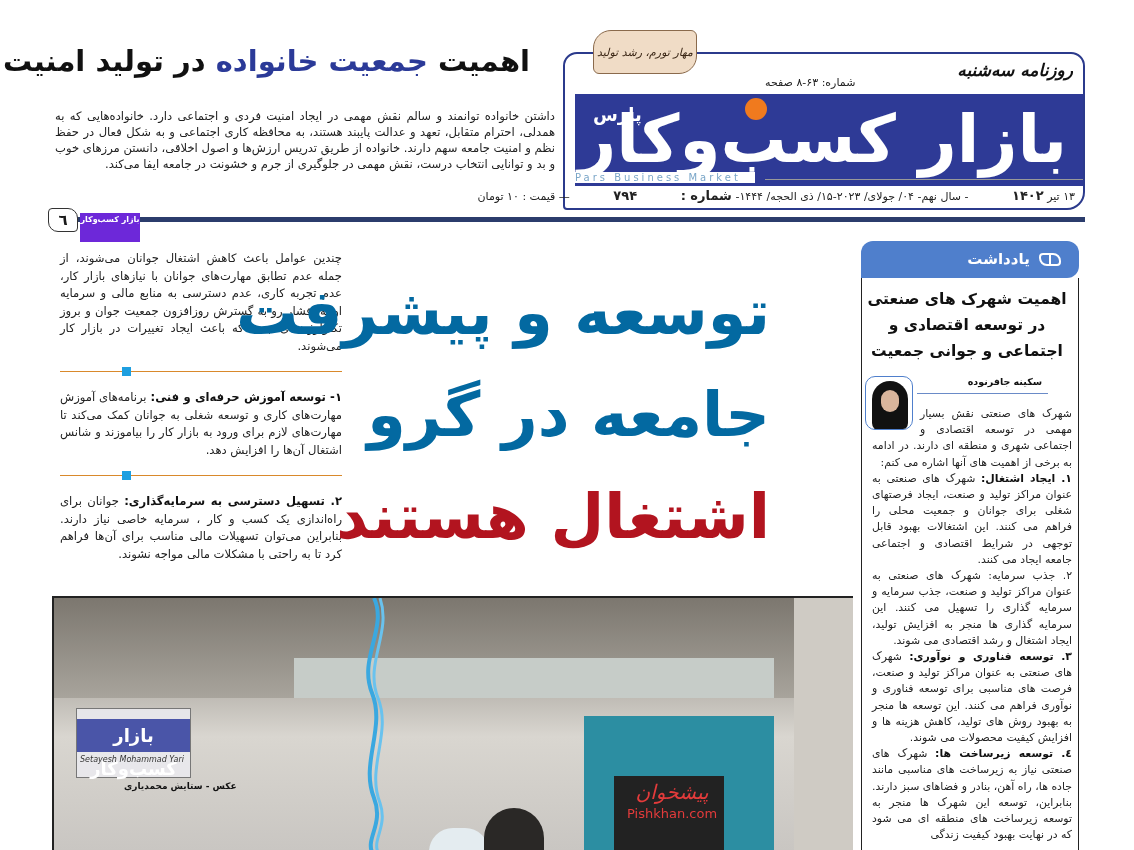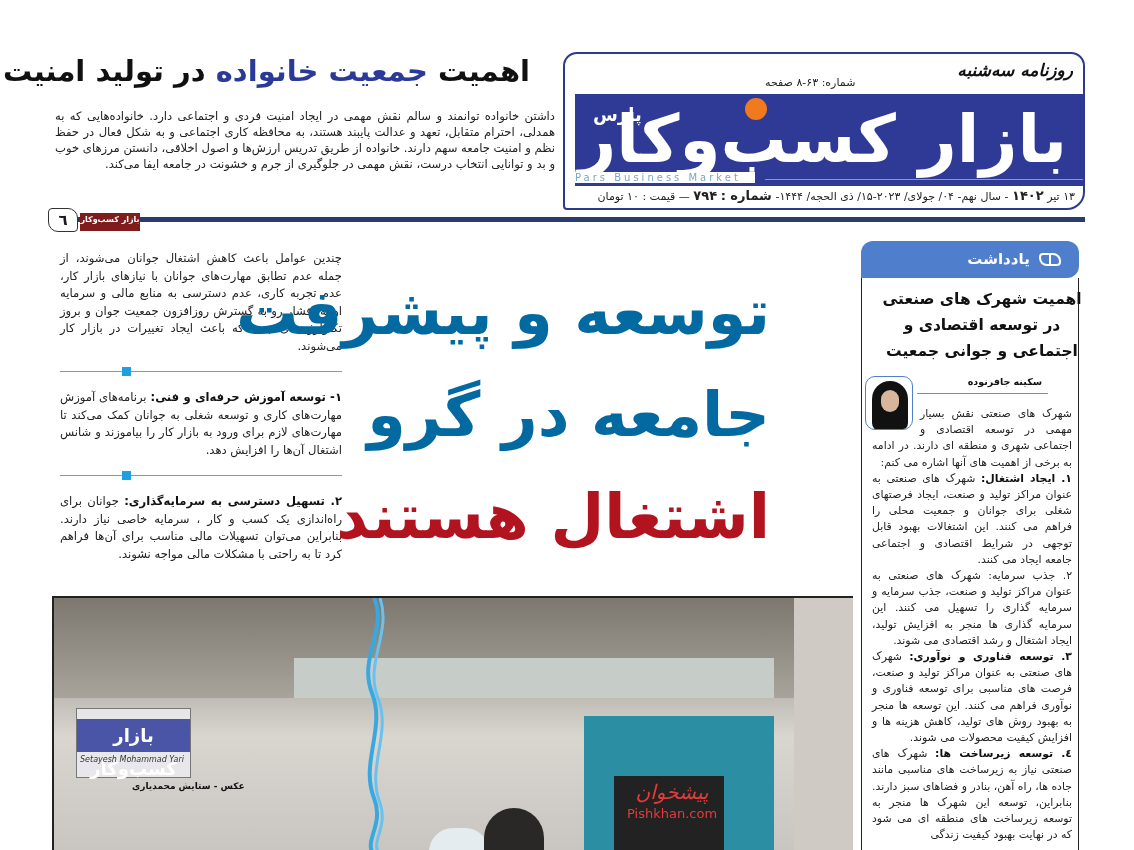--- a/index.html
+++ b/index.html
@@ -16,38 +16,38 @@
     border-radius: 0 0 0 0; overflow: hidden; }
   #mast-logo { position: absolute; right: 16px; top: 0px; height: 92px; line-height: 92px;
     font-size: 66px; font-weight: bold; color: #fff; direction: rtl; letter-spacing: -2px; }
   #mast-logo-dot { position: absolute; left: 170px; top: 4px; width: 22px; height: 22px; border-radius: 50%;
     background: #f07a1e; }
   #mast-pars { position: absolute; left: 18px; top: 10px; font-size: 18px; font-weight: bold; color: #fff; direction: rtl; }
   #mast-english { position: absolute; left: 10px; top: 118px; font-size: 10px; letter-spacing: 3px; color: #7aa6c8;
     background: #fff; padding-right: 14px; }
   #mast-english-line { position: absolute; left: 200px; right: 0; top: 125px; border-top: 1px solid #999; }
   #mast-dateline { position: absolute; right: 8px; top: 134px; font-size: 11px; color: #222; direction: rtl; white-space: nowrap; }
-  #mast-dateline b { font-size: 13px; }
+  #mast-dateline b { font-size: 13px; margin-left: 40px; }
   #mast-badge { position: absolute; left: 28px; top: -24px; width: 104px; height: 44px;
     background: #f0dcc6; border: 1px solid #8a6a4c; border-radius: 18px 6px 18px 6px;
     font-size: 11px; font-style: italic; color: #3a2615; text-align: center; line-height: 44px; direction: rtl; }
 
   
-  #top-headline { position: absolute; left: 70px; top: 54px; width: 460px; font-size: 29px; font-weight: bold;
+  #top-headline { position: absolute; left: 70px; top: 44px; width: 460px; font-size: 29px; font-weight: bold;
     direction: rtl; text-align: center; color: #111; white-space: nowrap; }
   #top-headline .hl { color: #2b3a98; }
   #top-body { position: absolute; left: 55px; top: 108px; width: 500px; font-size: 11.6px; line-height: 16px;
     direction: rtl; text-align: justify; color: #222; }
 
   
   #section-rule { position: absolute; left: 48px; top: 217px; width: 1037px; height: 5px; background: #2b3c6c; }
   #page-number { position: absolute; left: 48px; top: 208px; width: 30px; height: 24px; border: 1px solid #333;
     border-radius: 4px 10px 4px 10px; background: #fff; font-size: 15px; font-weight: bold; text-align: center;
     line-height: 22px; }
-  #section-logo { position: absolute; left: 80px; top: 213px; width: 60px; height: 18px; background: #7f1d1d;
+  #section-logo { position: absolute; left: 80px; top: 213px; width: 60px; height: 29px; background: #6d28d9;
     color: #fff; font-size: 8px; font-weight: bold; direction: rtl; text-align: center; line-height: 13px; }
 
   
   #left-col { position: absolute; left: 60px; top: 250px; width: 282px; direction: rtl; }
   .left-para { font-size: 11.6px; line-height: 17.5px; text-align: justify; color: #222; }
   .left-para b { color: #111; }
   .divider { position: relative; height: 14px; margin: 10px 0 10px 0; }
   .divider-line { position: absolute; left: 0; right: 0; top: 6px; border-top: 1px solid #d9892b; }
   .divider-square { position: absolute; left: 62px; top: 2px; width: 9px; height: 9px; background: #1e9fe0; }
 
@@ -67,52 +67,53 @@
   #photo .machine-dark { position: absolute; left: 560px; top: 178px; width: 110px; height: 76px; background: #222; }
   #photo .hood { position: absolute; left: 240px; top: 60px; width: 480px; height: 40px; background: #c6ccc8; }
   #photo .person { position: absolute; left: 430px; top: 210px; width: 60px; height: 44px; border-radius: 30px 30px 0 0; background: #2a2826; }
   #photo .mask { position: absolute; left: 375px; top: 230px; width: 60px; height: 24px; border-radius: 30px 30px 0 0; background: #e4ecf0; }
   #photo .tube { position: absolute; left: 300px; top: 0; width: 40px; height: 254px; }
   #photo-watermark { position: absolute; left: 22px; top: 110px; width: 115px; height: 70px; border: 1px solid #777;
     background: rgba(235,235,240,0.85); }
   #photo-watermark .wm-band { position: absolute; left: 0; right: 0; top: 10px; height: 33px; background: #4a55a8;
     color: #fff; font-size: 18px; font-weight: bold; direction: rtl; text-align: center; line-height: 33px; }
   #photo-watermark .wm-sig { position: absolute; left: 3px; top: 46px; font-size: 8px; font-style: italic; color: #333; }
-  #photo-credit { position: absolute; left: 78px; top: 183px; font-size: 9px; font-weight: bold; color: #111; direction: rtl; }
+  #photo-credit { position: absolute; left: 70px; top: 183px; font-size: 9px; font-weight: bold; color: #111; direction: rtl; }
   #pishkhan { position: absolute; left: 573px; top: 180px; text-align: center; color: #e33b3b; }
   #pishkhan .pk-fa { font-size: 20px; font-style: italic; direction: rtl; display: block; line-height: 28px; }
   #pishkhan .pk-en { font-size: 13px; display: block; }
 
   
   #note { position: absolute; left: 861px; top: 241px; width: 218px; height: 427px; }
   #note-tab { position: absolute; left: 0; top: 0; width: 218px; height: 37px; background: #4f7fcc;
     border-radius: 12px 12px 12px 0; color: #fff; direction: rtl; padding-right: 18px; font-size: 15px; font-weight: bold;
     line-height: 37px; }
   #note-tab .book-icon { display: inline-block; width: 22px; height: 13px; border: 2px solid #fff; border-radius: 4px 8px 4px 8px;
     vertical-align: middle; margin-left: 4px; position: relative; }
   #note-tab .book-icon::after { content: ""; position: absolute; left: 8px; top: -2px; height: 13px; border-left: 2px solid #fff; }
   #note-box { position: absolute; left: 0; top: 37px; width: 218px; height: 572px; border-left: 1px solid #222;
     border-right: 1px solid #222; }
-  #note-title { position: absolute; left: 16px; top: 8px; width: 208px; font-size: 15.5px; font-weight: bold; line-height: 26px;
+  #note-title { position: absolute; left: 1px; top: 8px; width: 208px; font-size: 15.5px; font-weight: bold; line-height: 26px;
     text-align: center; direction: rtl; color: #111; }
   #note-author { position: absolute; right: 36px; top: 98px; font-size: 9.5px; font-weight: bold; direction: rtl; color: #111; }
   #note-author-line { position: absolute; left: 55px; right: 30px; top: 115px; border-top: 1px solid #6a8bc8; }
   #note-avatar { position: absolute; left: 3px; top: 98px; width: 48px; height: 54px; border-radius: 10px;
     border: 1px solid #4f7fcc; background: #fff; overflow: hidden; }
   #note-avatar .hijab { position: absolute; left: 6px; top: 4px; width: 36px; height: 50px; border-radius: 18px 18px 8px 8px; background: #111; }
   #note-avatar .face { position: absolute; left: 15px; top: 13px; width: 18px; height: 22px; border-radius: 9px; background: #d9b59c; }
   #note-body { position: absolute; left: 10px; top: 128px; width: 200px; font-size: 10.9px; line-height: 16.2px;
     direction: rtl; text-align: justify; color: #222; }
   #note-body .wrap-pad { display: block; float: left; width: 48px; height: 30px; }
   #note-body b { color: #111; }
 </style>
 </head>
 <body>
 
 <div id="masthead">
+  <div id="mast-badge">مهار تورم، رشد تولید</div>
   <div id="mast-weekday">روزنامه سه‌شنبه</div>
   <div id="mast-pages">شماره: ۶۳-۸ صفحه</div>
   <div id="mast-band">
     <div id="mast-logo-dot"></div>
     <div id="mast-logo">بازار کسب‌وکار</div>
     <div id="mast-pars">پارس</div>
   </div>
   <div id="mast-english-line"></div>
   <div id="mast-english">Pars Business Market</div>
   <div id="mast-dateline">

